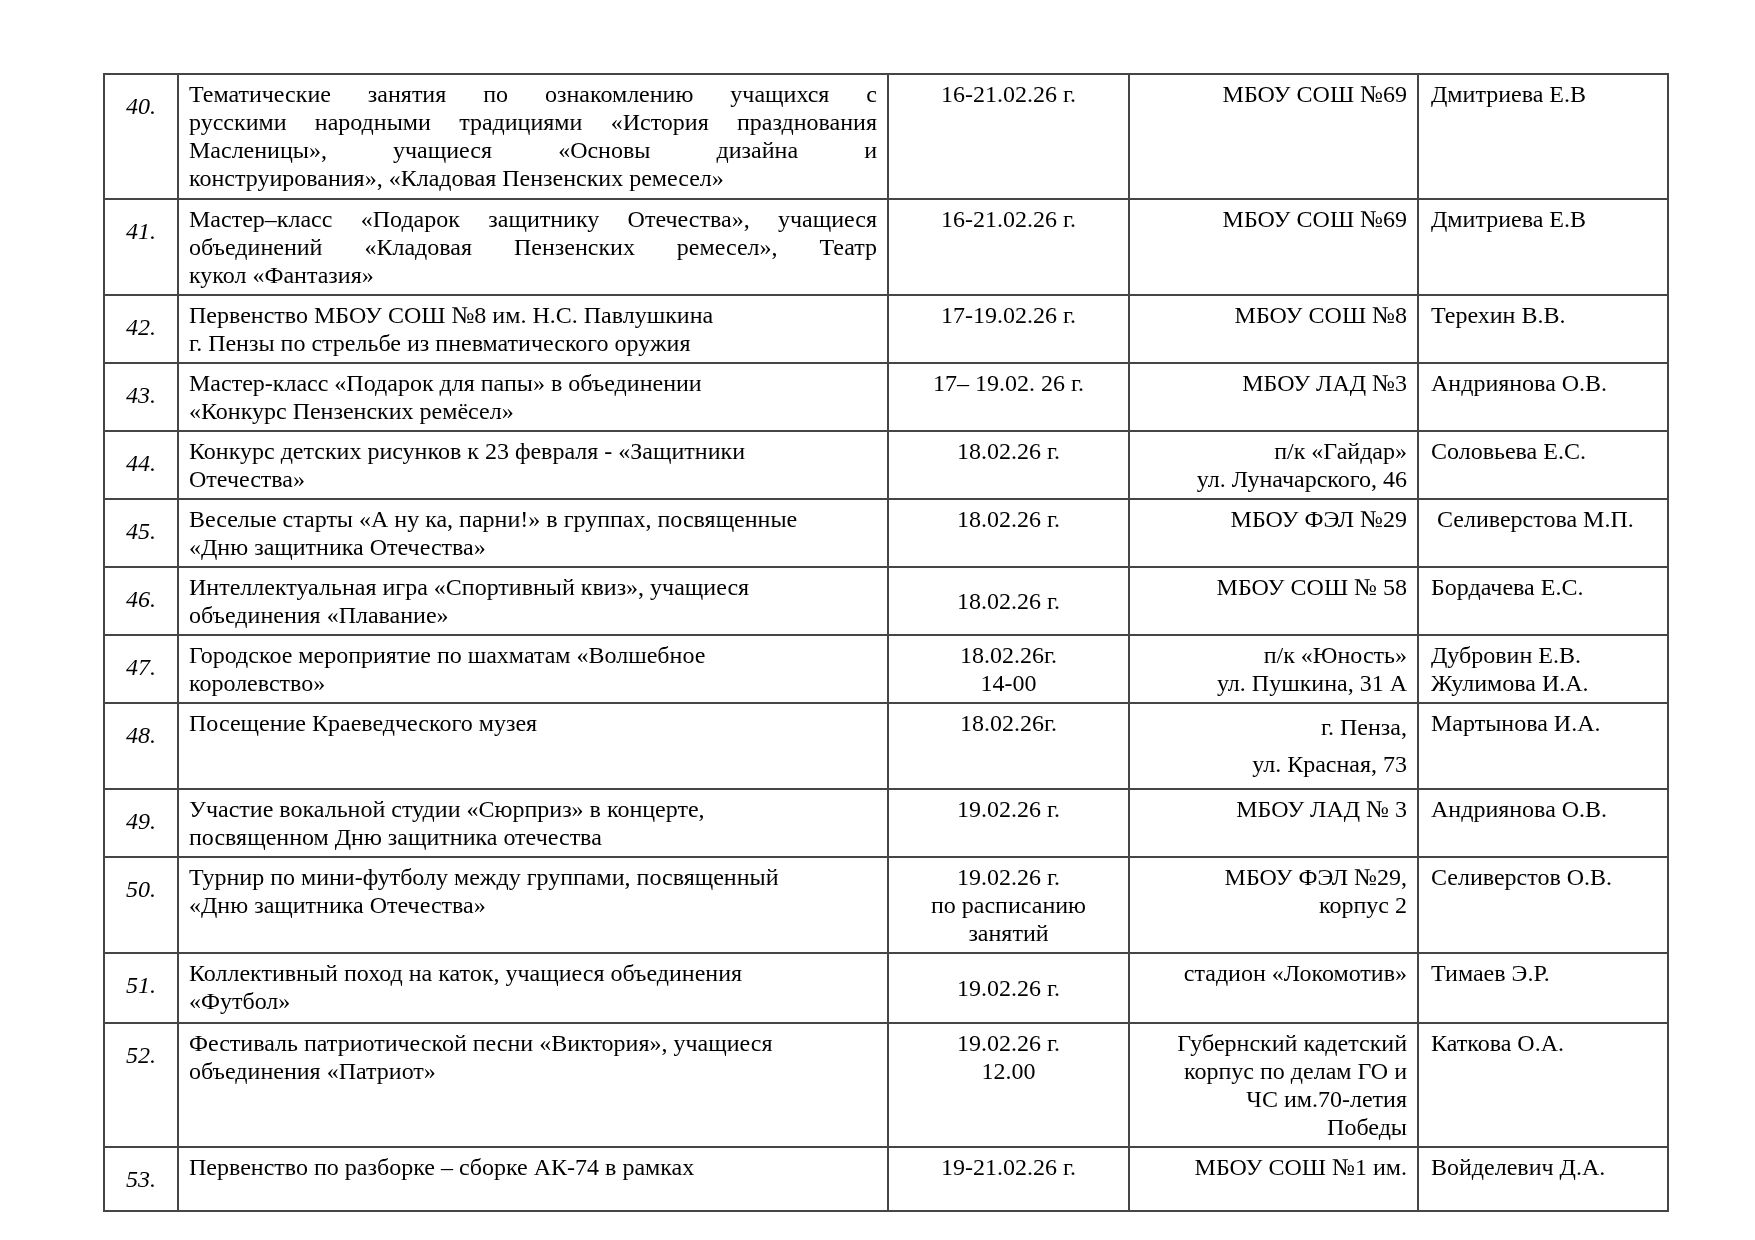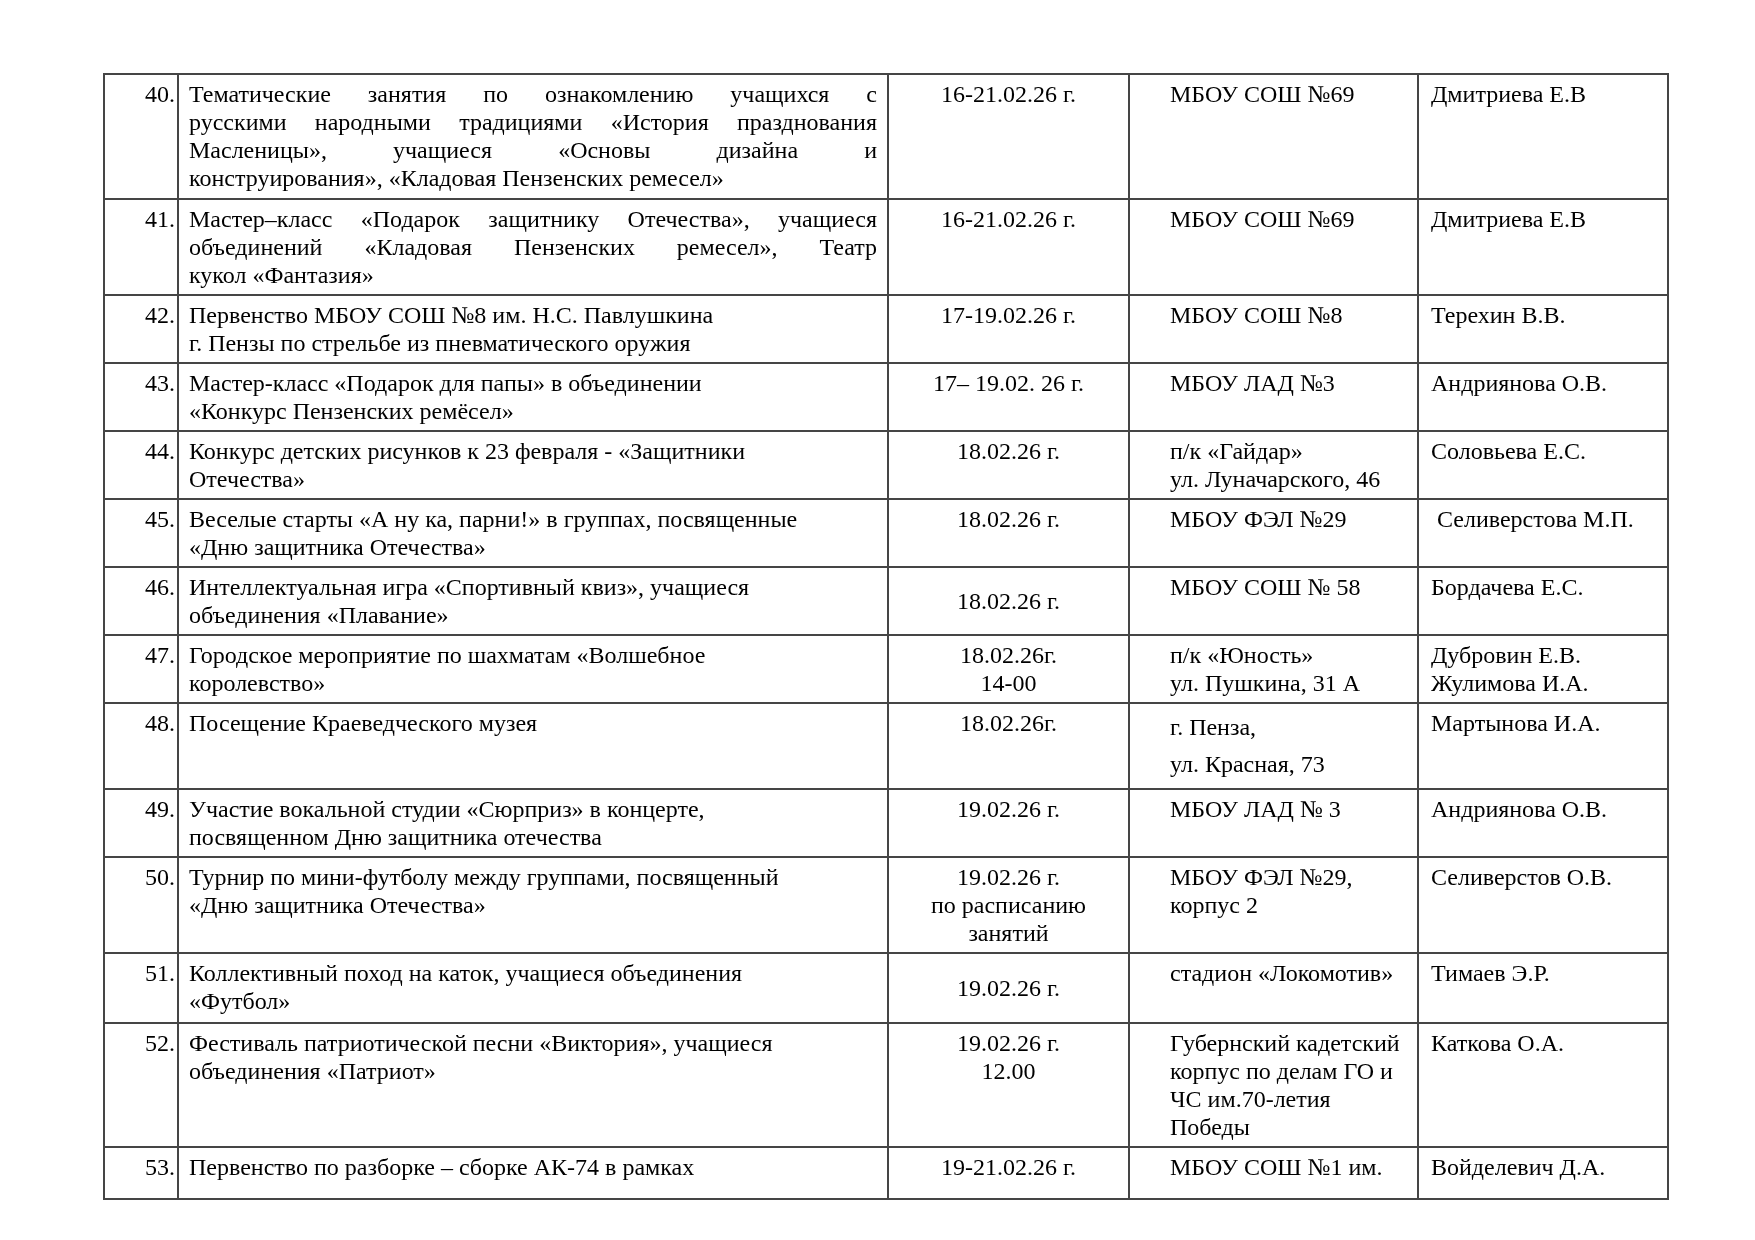--- a/index.html
+++ b/index.html
@@ -18,24 +18,24 @@
     table-layout: fixed;
     width: 1564px;
   }
   td {
     border: 2px solid #454545;
     vertical-align: top;
     padding: 5px 10px;
     white-space: pre-line;
     overflow: hidden;
   }
-  td.c-num   { text-align: right; padding: 5px 2px; }
+  td.c-num   { text-align: center; padding: 17px 2px; font-style: italic; }
   td.c-event { text-align: left; border-radius: 10px; }
   td.c-date  { text-align: center; }
-  td.c-place { text-align: left; padding-left: 40px; }
+  td.c-place { text-align: right; padding-left: 40px; }
   td.c-resp  { text-align: left; padding-left: 12px; }
   td.vmid    { vertical-align: middle; }
   td.loose   { line-height: 37px; }
   .jline { text-align: justify; text-align-last: justify; }
 </style>
 </head>
 <body>
 
 <div class="doc">
   <table class="events">

